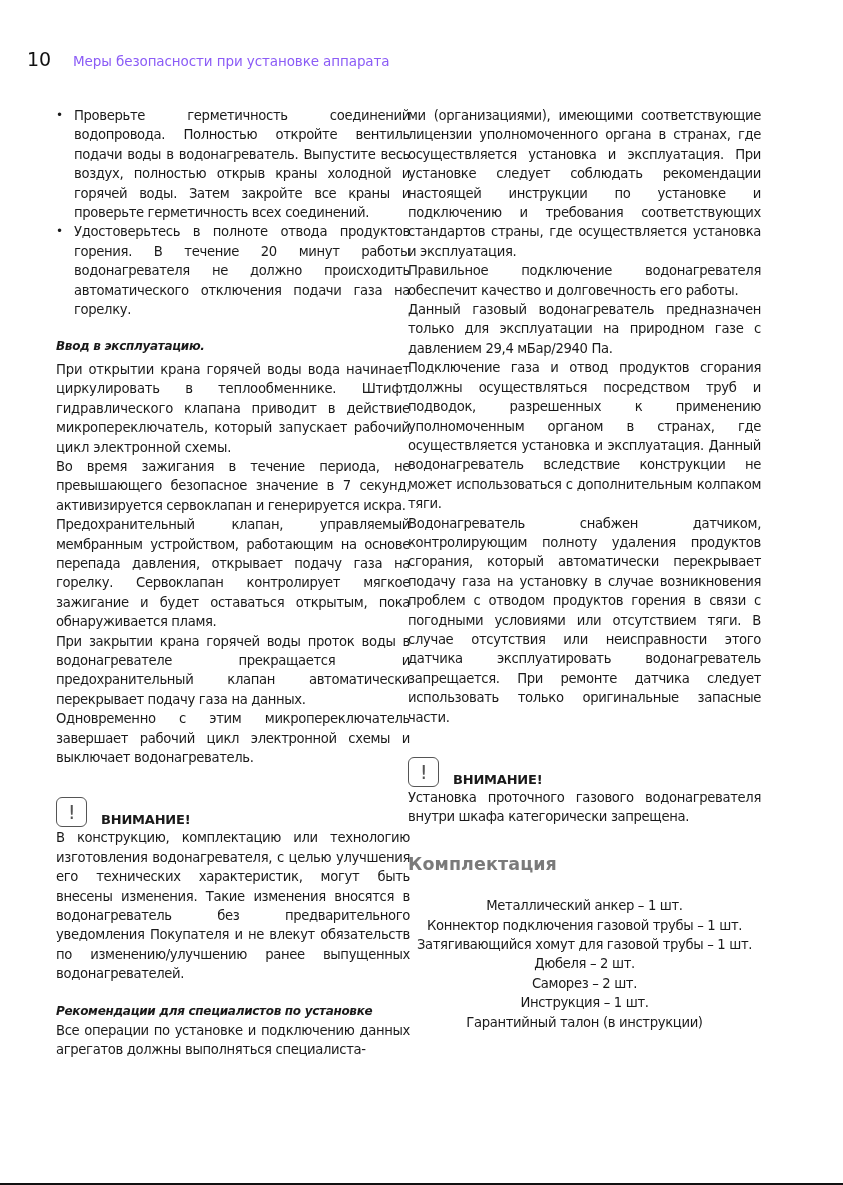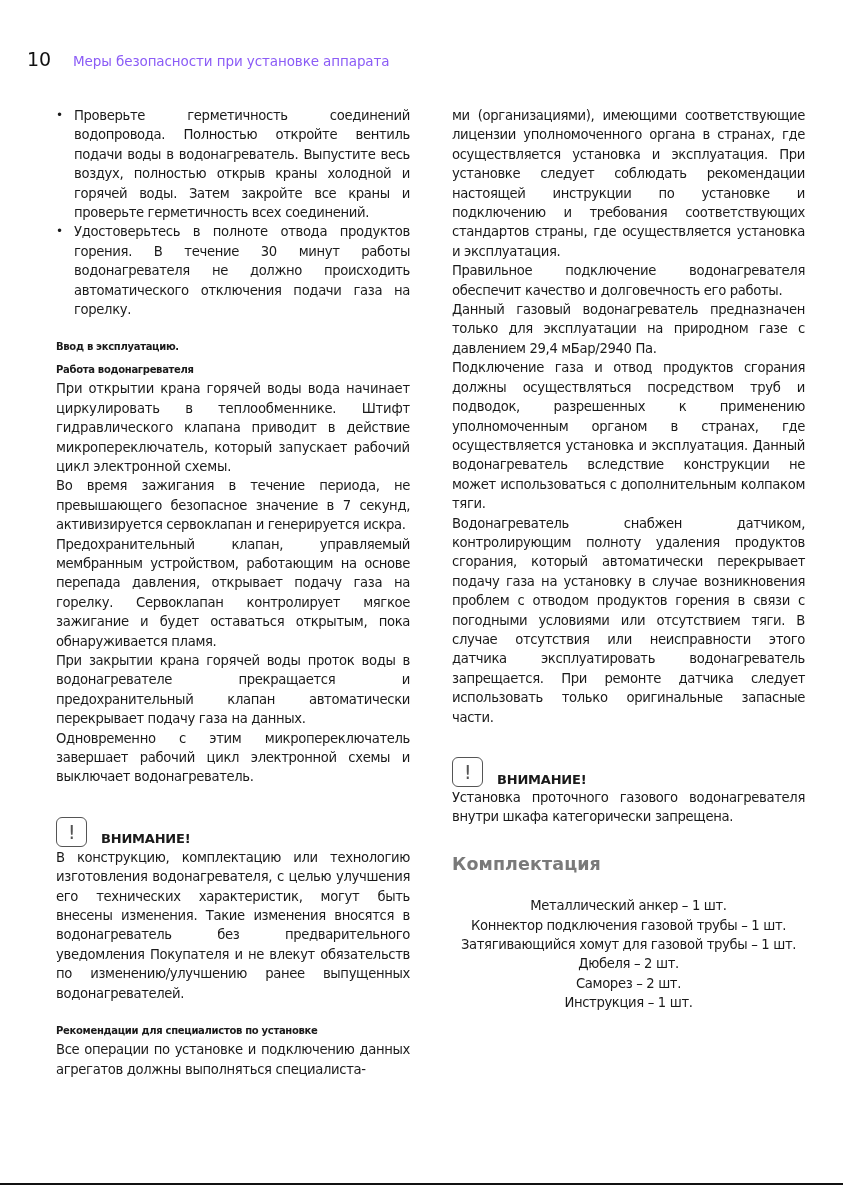--- a/index.html
+++ b/index.html
@@ -18,28 +18,28 @@
     font-family: "DejaVu Sans", sans-serif;
   }
   .running-title { font-size: 13.5px; color: #8b5cf6; letter-spacing: -0.1px; }
 
   .col {
     position: absolute; top: 106px; width: 354px;
     font-size: 13.2px; line-height: 19.4px; letter-spacing: -0.35px;
     text-align: justify;
   }
   .col-left { left: 56px; }
-  .col-right { left: 452px; width: 353px; }
+  .col-right { left: 408px; width: 353px; }
 
   .bullet-list { list-style: none; }
   .bullet-list li { position: relative; padding-left: 18px; margin-bottom: 0; }
   .bullet-list li .bullet {
     position: absolute; left: 0; top: 0; width: 10px; font-size: 12px;
   }
-  .subheading { font-weight: bold; font-size: 10px; letter-spacing: -0.3px; }
+  .subheading { font-weight: bold; font-size: 12px; letter-spacing: -0.3px; font-style: italic; }
   .gap-md { height: 18px; }
   .gap-lg { height: 26px; }
   p { margin: 0; }
 
   .warning-head { display: flex; align-items: flex-end; height: 34px; margin-bottom: 1px; }
   .warn-icon {
     width: 31px; height: 30px; border: 1.6px solid #555; border-radius: 6px;
     display: flex; align-items: center; justify-content: center;
     font-size: 20px; color: #555; font-weight: normal; line-height: 1;
     margin-right: 14px;
@@ -66,28 +66,27 @@
 </header>
 
 <section class="col col-left">
   <ul class="bullet-list">
     <li>
       <span class="bullet">•</span>
       <span>Проверьте герметичность соединений водопровода. Полностью откройте вентиль подачи воды в водонагреватель. Выпустите весь воздух, полностью открыв краны холодной и горячей воды. Затем закройте все краны и проверьте герметичность всех соединений.</span>
     </li>
     <li>
       <span class="bullet">•</span>
-      <span>Удостоверьтесь в полноте отвода продуктов горения. В течение 30 минут работы водонагревателя не должно происходить автоматического отключения подачи газа на горелку.</span>
+      <span>Удостоверьтесь в полноте отвода продуктов горения. В течение 20 минут работы водонагревателя не должно происходить автоматического отключения подачи газа на горелку.</span>
     </li>
   </ul>
 
   <div class="gap-md"></div>
   <p class="subheading">Ввод в эксплуатацию.</p>
   <div style="height:3px"></div>
-  <p class="subheading">Работа водонагревателя</p>
   <p style="letter-spacing:-0.2px">При открытии крана горячей воды вода начинает циркулировать в теплообменнике. Штифт гидравлического клапана приводит в действие микропереключатель, который запускает рабочий цикл электронной схемы.</p>
   <p>Во время зажигания в течение периода, не превышающего безопасное значение в 7 секунд, активизируется сервоклапан и генерируется искра.</p>
   <p>Предохранительный клапан, управляемый мембранным устройством, работающим на основе перепада давления, открывает подачу газа на горелку. Сервоклапан контролирует мягкое зажигание и будет оставаться открытым, пока обнаруживается пламя.</p>
   <p>При закрытии крана горячей воды проток воды в водонагревателе прекращается и предохранительный клапан автоматически перекрывает подачу газа на данных.</p>
   <p>Одновременно с этим микропереключатель завершает рабочий цикл электронной схемы и выключает водонагреватель.</p>
 
   <div class="gap-lg"></div>
   <div class="warning-block">
     <div class="warning-head">
       <span class="warn-icon">!</span>
@@ -118,16 +117,17 @@
   </div>
 
   <h2 class="section-title">Комплектация</h2>
   <ul class="kit-list">
     <li>Металлический анкер – 1 шт.</li>
     <li>Коннектор подключения газовой трубы – 1 шт.</li>
     <li>Затягивающийся хомут для газовой трубы – 1 шт.</li>
     <li>Дюбеля – 2 шт.</li>
     <li>Саморез – 2 шт.</li>
     <li>Инструкция – 1 шт.</li>
+    <li>Гарантийный талон (в инструкции)</li>
   </ul>
 </section>
 
 <div class="bottom-rule"></div>
 
 </body></html>

